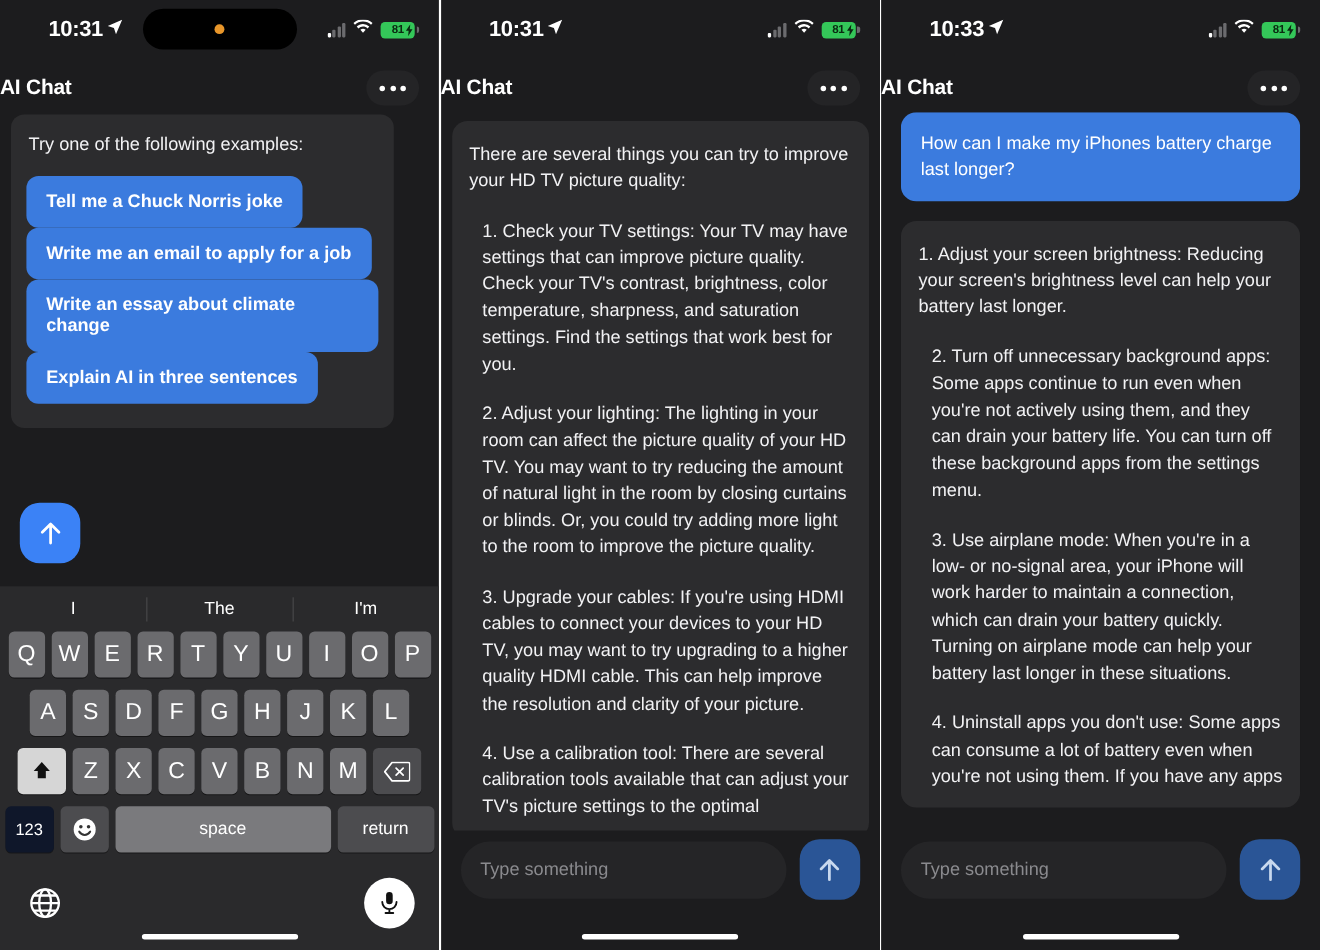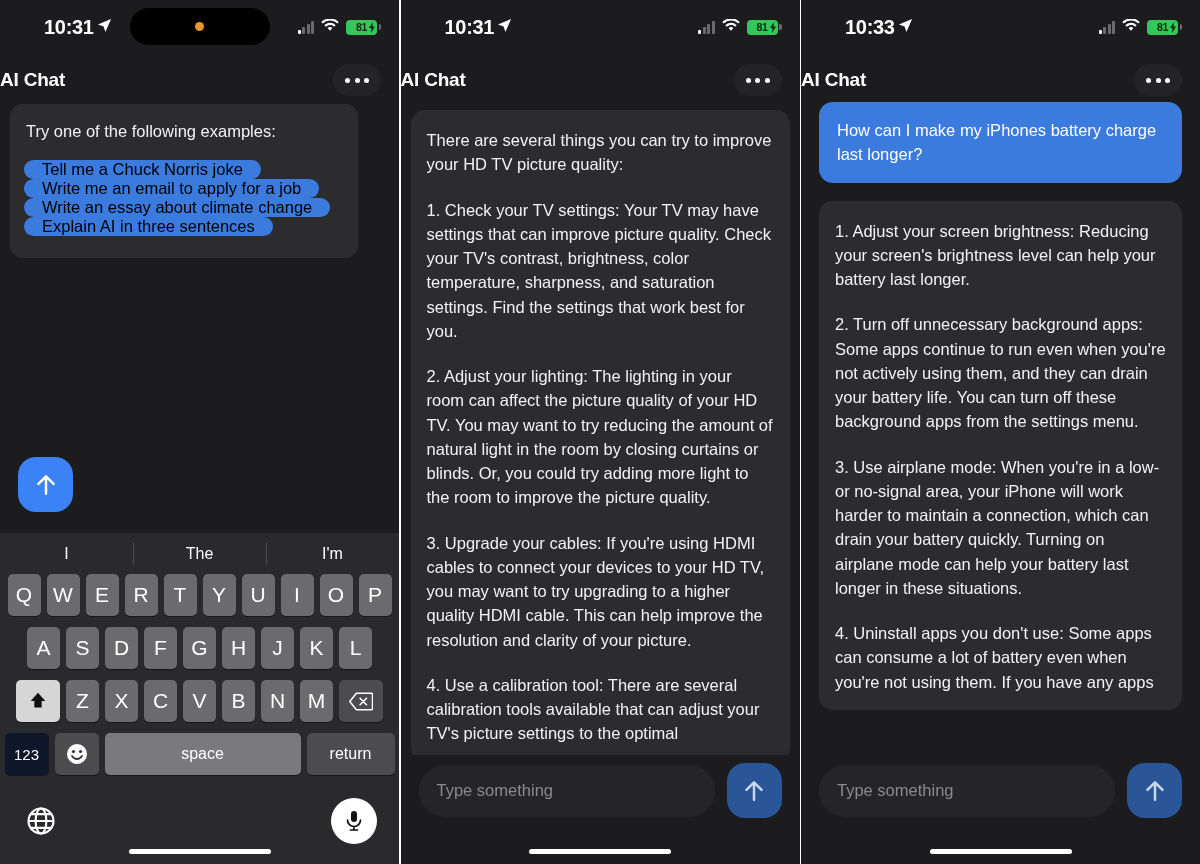--- a/index.html
+++ b/index.html
@@ -70,36 +70,36 @@
   .more-btn i { width:5px; height:5px; border-radius:50%; background:#fff; display:block; }
 
   
   .chat { position:absolute; left:0; right:0; }
   .bubble {
     background:#2c2c2e; border-radius:14px;
     padding:18px 16px 16px 16px;
     color:#f2f2f4; font-size:16.5px; line-height:1.47;
   }
   .bubble p { margin:0; }
-  .bubble p + p { margin-top:21px; }
+  .bubble p + p { margin-top:21px;margin-left:12px; }
   .bubble.user {
     background:#3b7bde; color:#fff; border-radius:14px;
     padding:16px 18px;
   }
 
   
   .p1-card {
     position:absolute; left:10px; top:104px; width:348px;
     background:#2c2c2e; border-radius:12px; padding:18px 14px 22px 14px;
   }
   .p1-intro { color:#f2f2f4; font-size:16.5px; margin-bottom:19px; padding-left:2px; }
   .chip {
-    display:inline-block; background:#3b7bde; color:#000000;
+    display:inline-block; background:#3b7bde; color:#ffffff;
     font-size:16.5px; border-radius:11px;
-    padding:0 18px; margin-bottom:13px;
+    padding:14px 18px; margin-bottom:13px;font-weight:bold;
   }
   .chip:last-child { margin-bottom:0; }
 
   .inputrow {
     position:absolute; left:0; right:0;
     display:flex; align-items:center; gap:12px;
     padding:0 18px;
   }
   .textfield {
     flex:1; height:52px; border-radius:26px; background:#2c2c2e;

